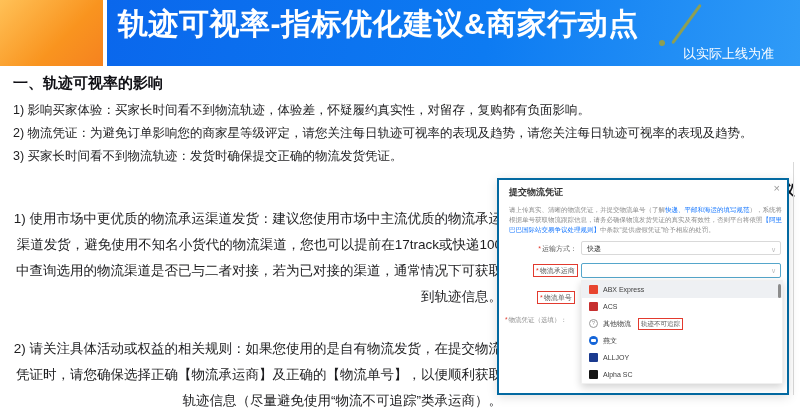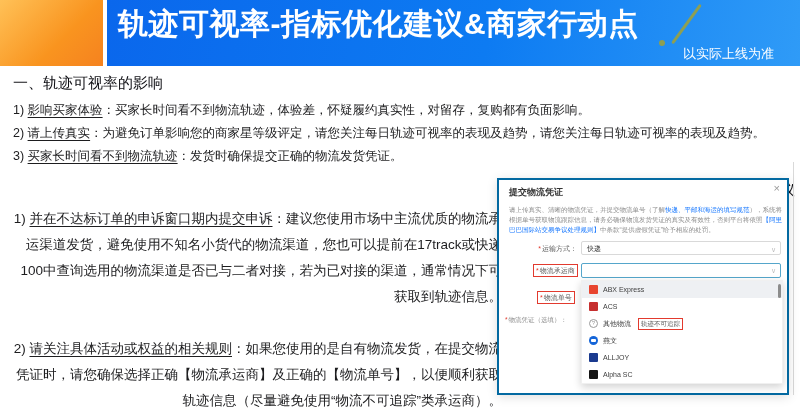--- a/index.html
+++ b/index.html
@@ -31,25 +31,25 @@
     position:absolute; left:578px; top:0px; width:3px; height:48px;
     background:#93a04a; transform:rotate(36deg); border-radius:2px; opacity:.95;
   }
   .deco-dot {
     position:absolute; left:552px; top:40px; width:6px; height:6px;
     border-radius:50%; background:#93a04a; opacity:.95;
   }
 
   
   .content { position:absolute; left:13px; top:74px; width:782px; color:#1d1d1f; }
-  .sec-heading { font-size:15px; font-weight:400; color:#0f0f14; margin-bottom:6px; }
+  .sec-heading { font-size:15px; font-weight:700; color:#0f0f14; margin-bottom:6px; }
   .sec1-item { font-size:12.5px; line-height:23px; width:780px; }
   .sec2 { margin-top:13px;text-align:right; }
   .sec2-item { font-size:13.5px; line-height:26px; width:489px; margin-bottom:26px; }
-  .lead { text-decoration:underline; text-underline-offset:3px; }
+  .lead { text-underline-offset:3px; }
 
   
   .shot-edge {
     position:absolute; left:793px; top:162px; width:1px; height:233px; background:#d9d9d9;
   }
   .modal {
     position:absolute; left:497px; top:178px; width:292px; height:217px;
     background:#ffffff; border:2px solid #0369a1;
     box-shadow:0 2px 10px rgba(0,0,0,0.13);
   }
@@ -114,26 +114,26 @@
   <div class="banner">
     <div class="banner-title">轨迹可视率-指标优化建议&amp;商家行动点</div>
     <div class="deco-slash"></div>
     <div class="deco-dot"></div>
     <div class="banner-subtitle">以实际上线为准</div>
   </div>
 
   <div class="content">
     <div class="sec-heading">一、轨迹可视率的影响</div>
     <p class="sec1-item"><span>1) </span><span class="lead">影响买家体验</span><span>：买家长时间看不到物流轨迹，体验差，怀疑履约真实性，对留存，复购都有负面影响。</span></p>
-    <p class="sec1-item"><span>2) </span><span class="lead">请上传真实</span><span>：为避免订单影响您的商家星等级评定，请您关注每日轨迹可视率的表现及趋势，请您关注每日轨迹可视率的表现及趋势。</span></p>
+    <p class="sec1-item"><span>2) </span><span class="lead">物流凭证</span><span>：为避免订单影响您的商家星等级评定，请您关注每日轨迹可视率的表现及趋势，请您关注每日轨迹可视率的表现及趋势。</span></p>
     <p class="sec1-item"><span>3) </span><span class="lead">买家长时间看不到物流轨迹</span><span>：发货时确保提交正确的物流发货凭证。</span></p>
 
     <div class="sec2">
       <div class="sec-heading">二、轨迹可视率的优化建议</div>
-      <p class="sec2-item"><span>1) </span><span class="lead">并在不达标订单的申诉窗口期内提交申诉</span><span>：建议您使用市场中主流优质的物流承运渠道发货，避免使用不知名小货代的物流渠道，您也可以提前在17track或快递100中查询选用的物流渠道是否已与二者对接，若为已对接的渠道，通常情况下可获取到轨迹信息。</span></p>
+      <p class="sec2-item"><span>1) </span><span class="lead">使用市场中更优质的物流承运渠道发货</span><span>：建议您使用市场中主流优质的物流承运渠道发货，避免使用不知名小货代的物流渠道，您也可以提前在17track或快递100中查询选用的物流渠道是否已与二者对接，若为已对接的渠道，通常情况下可获取到轨迹信息。</span></p>
       <p class="sec2-item"><span>2) </span><span class="lead">请关注具体活动或权益的相关规则</span><span>：如果您使用的是自有物流发货，在提交物流凭证时，请您确保选择正确【物流承运商】及正确的【物流单号】，以便顺利获取轨迹信息（尽量避免使用“物流不可追踪”类承运商）。</span></p>
 
     </div>
   </div>
 
   <div class="shot-edge"></div>
   <div class="modal">
     <div class="m-title">提交物流凭证</div>
     <div class="m-close">×</div>
 

